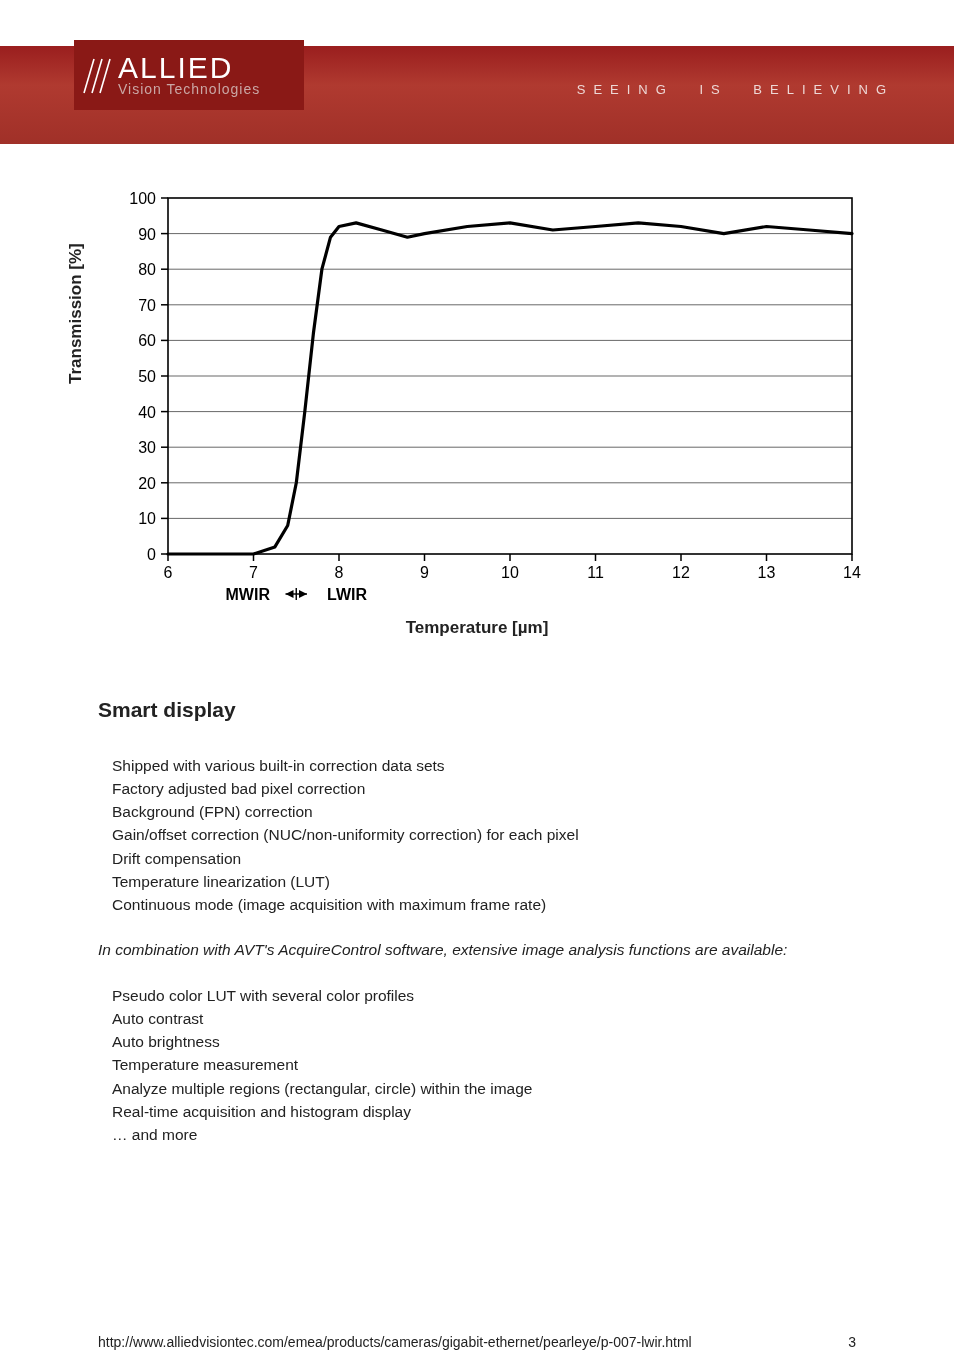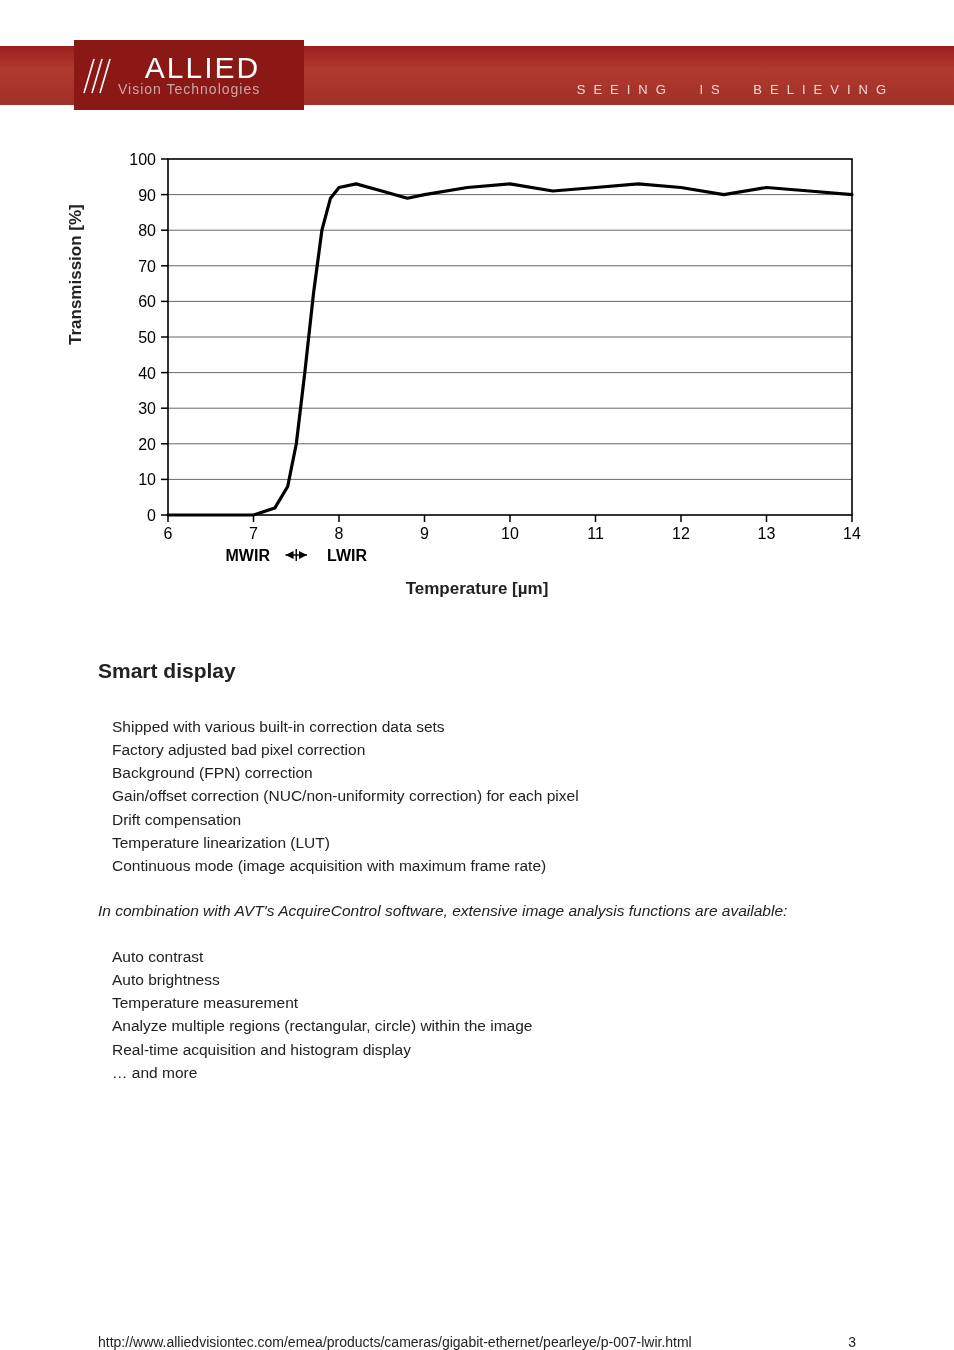--- a/index.html
+++ b/index.html
@@ -1,20 +1,20 @@
 <!DOCTYPE html>
 <html><head>
 <meta charset="utf-8">
 <style>
   * { box-sizing: border-box; margin: 0; padding: 0; }
   html, body { width: 954px; height: 1350px; background: #fff; font-family: Verdana, Geneva, sans-serif; color: #222; }
   .page { position: relative; width: 954px; height: 1350px; }
 
   
-  .banner { position: relative; width: 100%; height: 59px; background: linear-gradient(180deg, #9a1e1e 0%, #b03a30 40%, #a03028 100%); margin-top: 46px; text-align: right; }
+  .banner { position: relative; width: 100%; height: 98px; background: linear-gradient(180deg, #9a1e1e 0%, #b03a30 40%, #a03028 100%); margin-top: 46px; }
   .banner .logo-wrap { position: absolute; left: 74px; top: -6px; width: 230px; height: 70px; background: #8a1916; display: flex; align-items: center; }
   .logo-wrap svg { margin-left: 6px; }
   .logo-text { display: inline-block; margin-left: 4px; }
   .logo-text .big { font-family: "Arial Narrow", Arial, sans-serif; font-stretch: condensed; color: #fff; font-size: 30px; letter-spacing: 2px; font-weight: 400; line-height: 1; }
   .logo-text .small { color: #caa7a5; font-size: 14px; letter-spacing: 1px; margin-top: -2px; }
   .tagline { position: absolute; right: 60px; top: 36px; color: #eed8d6; font-size: 13px; letter-spacing: 8px; word-spacing: 14px; font-family: Arial, sans-serif; }
 
   
   .chart-box { margin: 40px auto 0 auto; width: 790px; height: 450px; position: relative; }
   .chart-box svg { width: 100%; height: 100%; }
@@ -129,20 +129,21 @@
         <div>Background (FPN) correction</div>
         <div>Gain/offset correction (NUC/non-uniformity correction) for each pixel</div>
         <div>Drift compensation</div>
         <div>Temperature linearization (LUT)</div>
         <div>Continuous mode (image acquisition with maximum frame rate)</div>
       </div>
 
     <p class="intro">In combination with AVT's AcquireControl software, extensive image analysis functions are available:</p>
 
     <div class="block" id="list2">
+        <div>Pseudo color LUT with several color profiles</div>
         <div>Auto contrast</div>
         <div>Auto brightness</div>
         <div>Temperature measurement</div>
         <div>Analyze multiple regions (rectangular, circle) within the image</div>
         <div>Real-time acquisition and histogram display</div>
         <div>… and more</div>
       </div>
   </div>
 
   <div class="footer">

